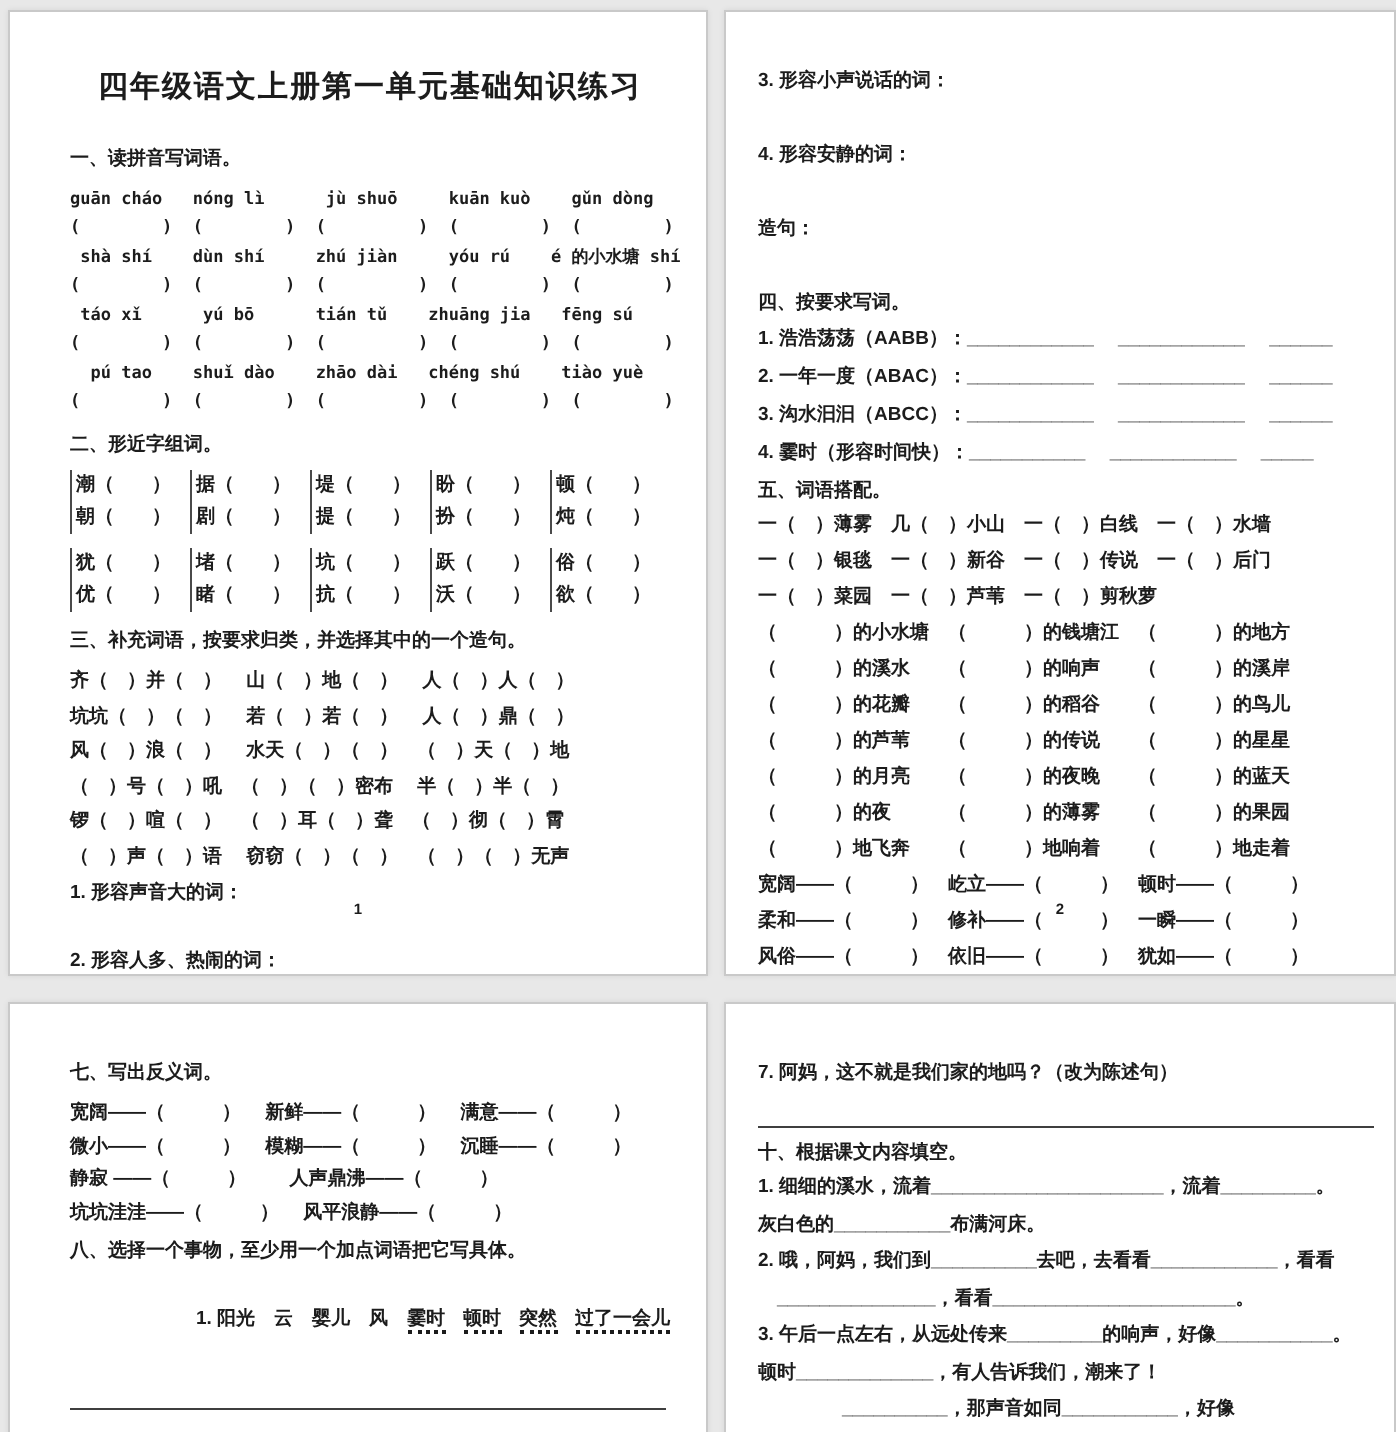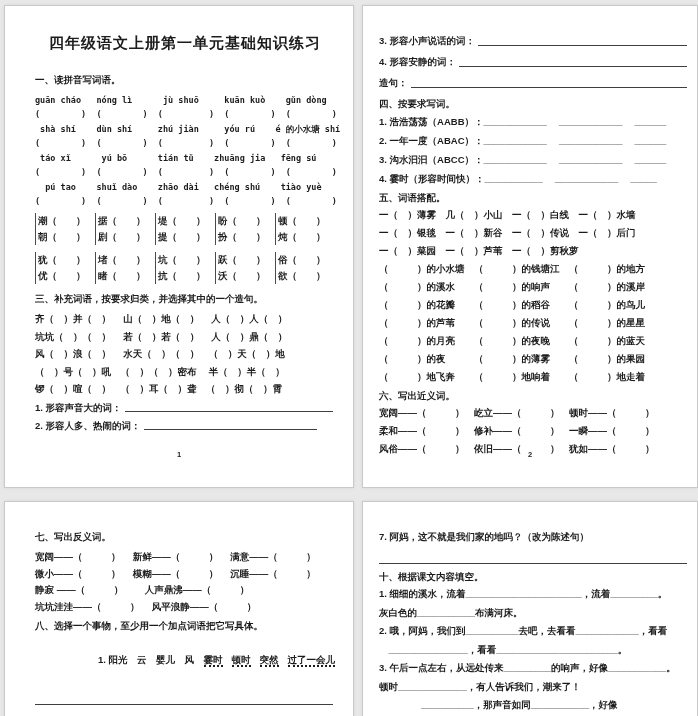--- a/index.html
+++ b/index.html
@@ -26,21 +26,21 @@
   .bk{line-height:15px;margin-bottom:1px;}
   .s1h{margin-top:18px;}
   .pygroup{margin-top:6px;}
   .s2h{margin-top:5px;}
   .pair-row{display:flex;margin-top:4px;}
   .pair{width:60px;border-left:1px solid #4a4a4a;padding-left:2px;margin-right:1px;}
   .pair .t{line-height:16px;}
   .s3h{margin-top:6px;}
   .s3rows{margin-top:3px;}
   .s3rows .t{line-height:17.5px;}
-  .fl{display:flex;align-items:center;}
+  .fl{display:flex;align-items:flex-start;flex-direction:column;}
   .fl .t{flex:0 0 auto;}
   .fill{flex:1 1 auto;border-bottom:1px solid #3f3f3f;margin:0 2px 3px 3px;height:12px;}
   .qline{margin-top:1px;}
   .footer{position:absolute;left:0;right:0;bottom:28px;text-align:center;font-size:7.5px;font-weight:700;}
 
   
   .p2-first{margin-top:24px;}
   .p2q .t{line-height:21px;}
   .p2w .t{line-height:19px;}
   .p2m .t{line-height:18px;}
@@ -68,20 +68,21 @@
     <div class="py">guān cháo   nóng lì      jù shuō     kuān kuò    gǔn dòng</div>
     <div class="py bk">(        )  (        )  (         )  (        )  (        )</div>
     <div class="py"> shà shí    dùn shí     zhú jiàn     yóu rú    é 的小水塘 shí</div>
     <div class="py bk">(        )  (        )  (         )  (        )  (        )</div>
     <div class="py"> táo xǐ      yú bō      tián tǔ    zhuāng jia   fēng sú</div>
     <div class="py bk">(        )  (        )  (         )  (        )  (        )</div>
     <div class="py">  pú tao    shuǐ dào    zhāo dài   chéng shú    tiào yuè</div>
     <div class="py bk">(        )  (        )  (         )  (        )  (        )</div>
   </div>
 
+  <div class="t hd s2h">二、形近字组词。</div>
 
   <div class="pair-row">
     <div class="pair">
       <div class="t">潮（　　）</div>
       <div class="t">朝（　　）</div>
     </div>
     <div class="pair">
       <div class="t">据（　　）</div>
       <div class="t">剧（　　）</div>
     </div>
@@ -122,20 +123,21 @@
     </div>
   </div>
 
   <div class="t hd s3h">三、补充词语，按要求归类，并选择其中的一个造句。</div>
   <div class="s3rows">
     <div class="t">齐（　）并（　）　 山（　）地（　）　 人（　）人（　）</div>
     <div class="t">坑坑（　）（　）　 若（　）若（　）　 人（　）鼎（　）</div>
     <div class="t">风（　）浪（　）　 水天（　）（　）　（　）天（　）地</div>
     <div class="t">（　）号（　）吼　（　）（　）密布　 半（　）半（　）</div>
     <div class="t">锣（　）喧（　）　（　）耳（　）聋　（　）彻（　）霄</div>
+    <div class="t">（　）声（　）语　 窃窃（　）（　）　（　）（　）无声</div>
   </div>
   <div class="fl qline">
     <span class="t">1. 形容声音大的词：</span>
     <span class="fill"></span>
   </div>
   <div class="fl qline">
     <span class="t">2. 形容人多、热闹的词：</span>
     <span class="fill" style="margin-right:18px;"></span>
   </div>
   <div class="footer">1</div>
@@ -174,21 +176,20 @@
   <div class="p2d">
     <div class="t">（　　　）的小水塘　（　　　）的钱塘江　（　　　）的地方</div>
     <div class="t">（　　　）的溪水　　（　　　）的响声　　（　　　）的溪岸</div>
     <div class="t">（　　　）的花瓣　　（　　　）的稻谷　　（　　　）的鸟儿</div>
     <div class="t">（　　　）的芦苇　　（　　　）的传说　　（　　　）的星星</div>
     <div class="t">（　　　）的月亮　　（　　　）的夜晚　　（　　　）的蓝天</div>
     <div class="t">（　　　）的夜　　　（　　　）的薄雾　　（　　　）的果园</div>
     <div class="t">（　　　）地飞奔　　（　　　）地响着　　（　　　）地走着</div>
   </div>
 
-  <div class="t hd" style="margin-top:1px;">六、写出近义词。</div>
   <div class="p2n">
     <div class="t">宽阔——（　　　）　屹立——（　　　）　顿时——（　　　）</div>
     <div class="t">柔和——（　　　）　修补——（　　　）　一瞬——（　　　）</div>
     <div class="t">风俗——（　　　）　依旧——（　　　）　犹如——（　　　）</div>
   </div>
   <div class="footer">2</div>
 </div>
 
 <div class="page" id="p3">
   <div class="t hd p3-first">七、写出反义词。</div>

